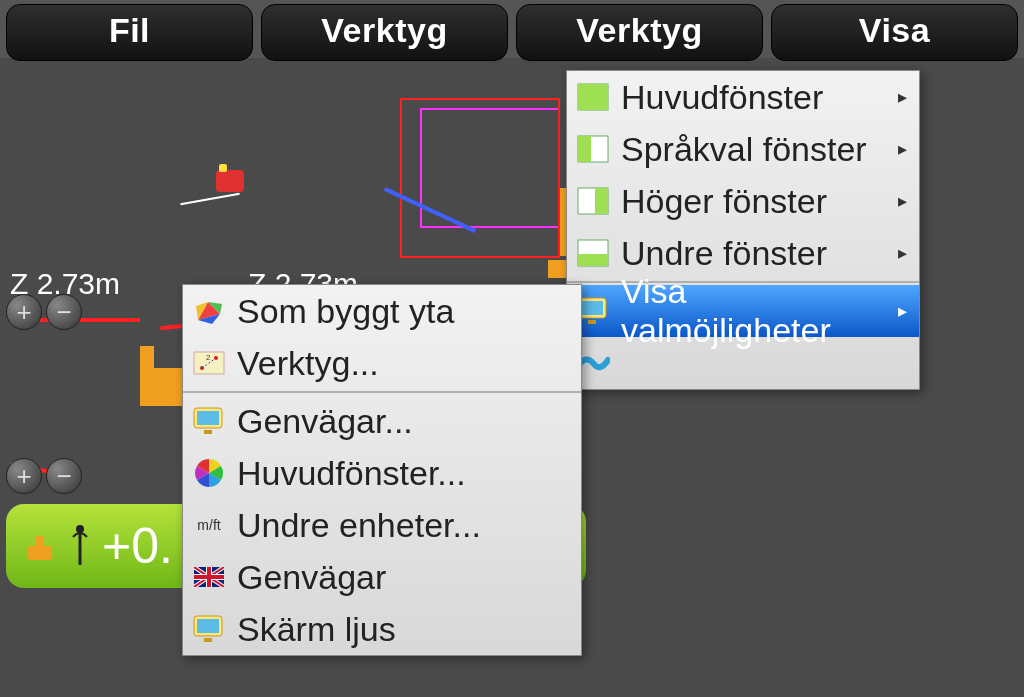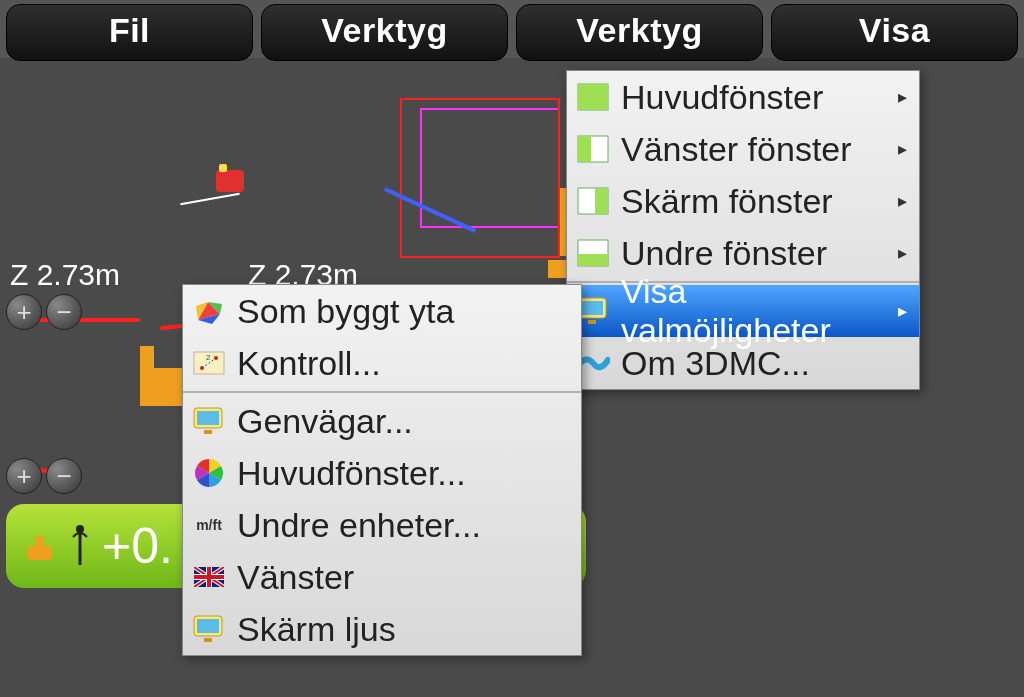--- a/index.html
+++ b/index.html
@@ -34,20 +34,21 @@
   .viewport {
     position: absolute;
     top: 58px; left: 0; right: 0; bottom: 0;
     background: #4a4a4a;
   }
   .zlabel {
     position: absolute;
     color: #fff;
     font-size: 30px;
     font-weight: 400;
+    margin-top: 9px;
   }
   .zlabel1 { left: 10px; top: 200px; }
   .zlabel2 { left: 248px; top: 200px; }
   .zoombtns {
     position: absolute;
     display: flex;
     gap: 4px;
   }
   .zoombtns .circ {
     width: 36px; height: 36px;
@@ -208,31 +209,31 @@
     <span>Huvudfönster</span>
     <span class="chev">▸</span>
   </div>
   <div class="dd-item">
     <span class="ico">
       <svg width="32" height="28">
           <rect x="1" y="1" width="30" height="26" fill="#fff" stroke="#6a6"></rect>
           <rect x="1" y="1" width="13" height="26" fill="#9edf54"></rect>
         </svg>
     </span>
-    <span>Vänster fönster</span>
+    <span>Språkval fönster</span>
     <span class="chev">▸</span>
   </div>
   <div class="dd-item">
     <span class="ico">
       <svg width="32" height="28">
           <rect x="1" y="1" width="30" height="26" fill="#fff" stroke="#6a6"></rect>
           <rect x="18" y="1" width="13" height="26" fill="#9edf54"></rect>
         </svg>
     </span>
-    <span>Skärm fönster</span>
+    <span>Höger fönster</span>
     <span class="chev">▸</span>
   </div>
   <div class="dd-item">
     <span class="ico">
       <svg width="32" height="28">
           <rect x="1" y="1" width="30" height="26" fill="#fff" stroke="#6a6"></rect>
           <rect x="1" y="15" width="30" height="12" fill="#9edf54"></rect>
         </svg>
     </span>
     <span>Undre fönster</span>
@@ -249,21 +250,20 @@
     </span>
     <span>Visa valmöjligheter</span>
     <span class="chev" style="color:#fff">▸</span>
   </div>
   <div class="dd-item">
     <span class="ico">
       <svg width="34" height="26">
           <path d="M2 16 Q10 4 18 14 Q24 22 32 10" stroke="#2ea0d8" stroke-width="6" fill="none" stroke-linecap="round"></path>
         </svg>
     </span>
-    <span>Om 3DMC...</span>
   </div>
 </div>
 
 <div class="dropdown dd-left">
   <div class="dd-item">
     <span class="ico">
       <svg width="34" height="30">
           <polygon points="6,24 16,6 28,18" fill="#f04040"></polygon>
           <polygon points="6,24 28,18 20,28" fill="#3060e0"></polygon>
           <polygon points="16,6 28,18 30,8" fill="#50c050"></polygon>
@@ -275,21 +275,21 @@
   <div class="dd-item">
     <span class="ico">
       <svg width="34" height="30">
           <rect x="2" y="4" width="30" height="22" fill="#f7f0c0" stroke="#caa"></rect>
           <circle cx="10" cy="20" r="2" fill="#d02020"></circle>
           <circle cx="24" cy="10" r="2" fill="#d02020"></circle>
           <line x1="10" y1="20" x2="24" y2="10" stroke="#2050c0" stroke-dasharray="2"></line>
           <text x="14" y="12" font-size="8" fill="#444">2</text>
         </svg>
     </span>
-    <span>Kontroll...</span>
+    <span>Verktyg...</span>
   </div>
   <div class="dd-sep"></div>
   <div class="dd-item">
     <span class="ico">
       <svg width="34" height="30">
           <rect x="2" y="2" width="28" height="20" rx="3" fill="#ffe77a" stroke="#c79a1a"></rect>
           <rect x="5" y="5" width="22" height="14" fill="#5bbce8"></rect>
           <rect x="12" y="24" width="8" height="4" fill="#c79a1a"></rect>
         </svg>
     </span>
@@ -305,37 +305,37 @@
         <path d="M0 0 L0 14 A14 14 0 0 1 -12 7 Z" fill="#3050d0"></path>
         <path d="M0 0 L-12 7 A14 14 0 0 1 -12 -7 Z" fill="#c030c0"></path>
         <path d="M0 0 L-12 -7 A14 14 0 0 1 0 -14 Z" fill="#e03030"></path>
       </g>
         </svg>
     </span>
     <span>Huvudfönster...</span>
   </div>
   <div class="dd-item">
     <span class="ico">
-      <span style="font-size:14px;font-weight:bold;color:#333;line-height:1">m/ft</span>
+      <span style="font-size:14px;font-weight:normal;color:#333;line-height:1">m/ft</span>
     </span>
     <span>Undre enheter...</span>
   </div>
   <div class="dd-item">
     <span class="ico">
       <svg width="30" height="20">
         <rect width="30" height="20" fill="#00247d"></rect>
         <path d="M0 0 L30 20 M30 0 L0 20" stroke="#fff" stroke-width="4"></path>
         <path d="M0 0 L30 20 M30 0 L0 20" stroke="#cf142b" stroke-width="2"></path>
         <rect x="12" width="6" height="20" fill="#fff"></rect>
         <rect y="7" width="30" height="6" fill="#fff"></rect>
         <rect x="13" width="4" height="20" fill="#cf142b"></rect>
         <rect y="8" width="30" height="4" fill="#cf142b"></rect>
       </svg>
     </span>
-    <span>Vänster</span>
+    <span>Genvägar</span>
   </div>
   <div class="dd-item">
     <span class="ico">
       <svg width="34" height="30">
           <rect x="2" y="2" width="28" height="20" rx="3" fill="#ffe77a" stroke="#c79a1a"></rect>
           <rect x="5" y="5" width="22" height="14" fill="#5bbce8"></rect>
           <rect x="12" y="24" width="8" height="4" fill="#c79a1a"></rect>
         </svg>
     </span>
     <span>Skärm ljus</span>

